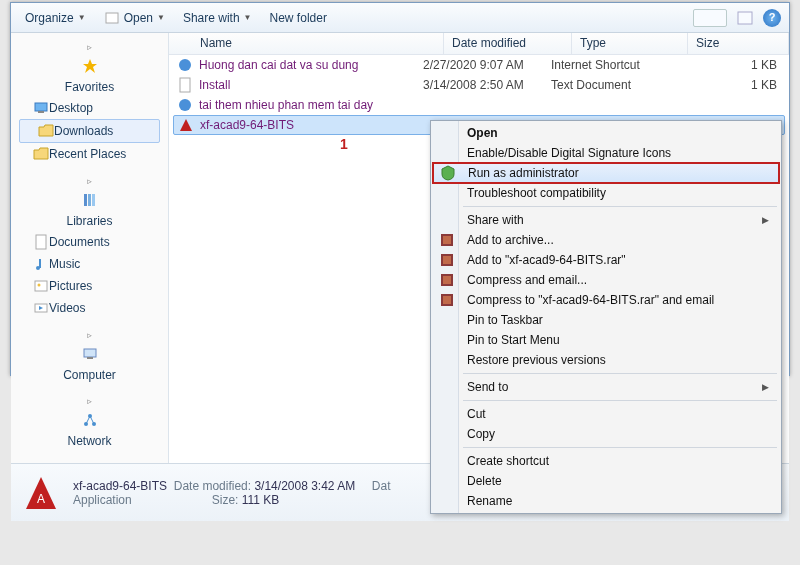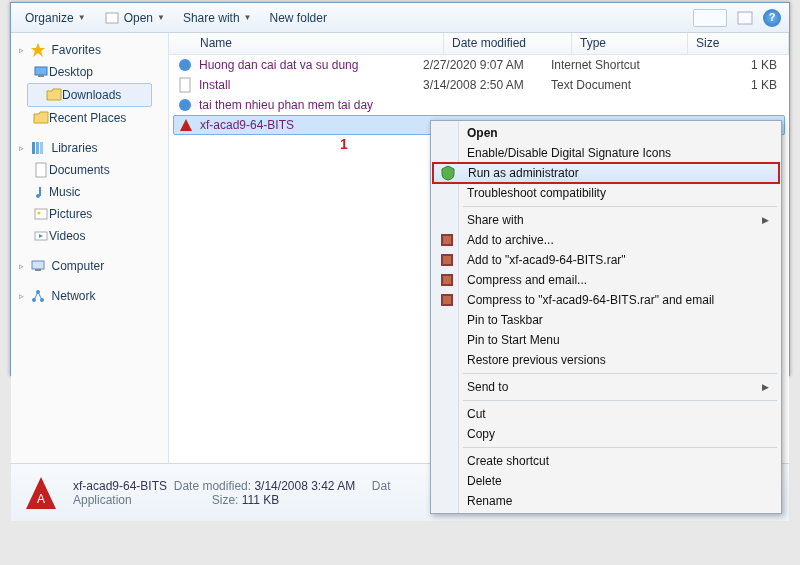--- a/index.html
+++ b/index.html
@@ -4,24 +4,24 @@
 <style>
   * { box-sizing: border-box; margin: 0; padding: 0; font-family: 'Segoe UI', Tahoma, sans-serif; font-size: 12px; }
   body { background: #e8e8e8; width: 800px; height: 565px; overflow: hidden; position: relative; }
   .window { position: absolute; top: 2px; left: 10px; width: 780px; height: 374px; background: #fff; border: 1px solid #7a9bbf; box-shadow: 0 0 4px rgba(0,0,0,0.3); }
   .toolbar { height: 30px; background: linear-gradient(#fafcfe, #e8f0f8); border-bottom: 1px solid #c8d4e0; display: flex; align-items: center; padding: 0 8px; gap: 6px; }
   .tb-item { display: flex; align-items: center; gap: 4px; padding: 2px 6px; color: #1a3a5a; cursor: pointer; }
   .dropdown-arrow { font-size: 8px; color: #555; }
   .tb-right { margin-left: auto; display: flex; align-items: center; gap: 10px; }
   .body { display: flex; height: 430px; }
   .nav { width: 158px; background: #fafafa; border-right: 1px solid #dce4ec; padding: 6px 0; overflow: hidden; }
-  .nav-header { display: flex; align-items: center; gap: 6px; padding: 3px 8px; font-weight: 400; color: #1a3a5a; }
+  .nav-header { display: flex; align-items: center; gap: 6px; padding: 3px 8px; font-weight: 400; color: #1a3a5a; flex-direction: column; }
   .nav-header::before { content: "▹"; font-size: 9px; color: #888; }
   .nav-item { display: flex; align-items: center; padding: 3px 8px 3px 22px; color: #1a3a5a; cursor: pointer; }
-  .nav-item.sel { background: #e8f0fc; border: 1px solid #a8c8f0; border-radius: 2px; margin: 0 16px; padding-left: 18px; }
+  .nav-item.sel { background: #e8f0fc; border: 1px solid #a8c8f0; border-radius: 2px; margin: 0 8px; padding-left: 18px; }
   .nav-sep { height: 8px; }
   .list { flex: 1; background: #fff; }
   .cols { display: flex; height: 22px; border-bottom: 1px solid #e0e6ee; background: linear-gradient(#fdfdfd, #f2f6fa); }
   .col { padding: 3px 8px; border-right: 1px solid #e0e6ee; color: #223a55; font-weight: 400; }
   .c-name { width: 252px; margin-left: 23px; }
   .c-date { width: 128px; }
   .c-type { width: 116px; }
   .c-size { flex: 1; }
   .row { display: flex; height: 20px; align-items: center; padding-left: 8px; }
   .row.sel { background: #cde4fb; border: 1px solid #7ab0e8; border-radius: 2px; margin: 0 4px; padding-left: 4px; }

